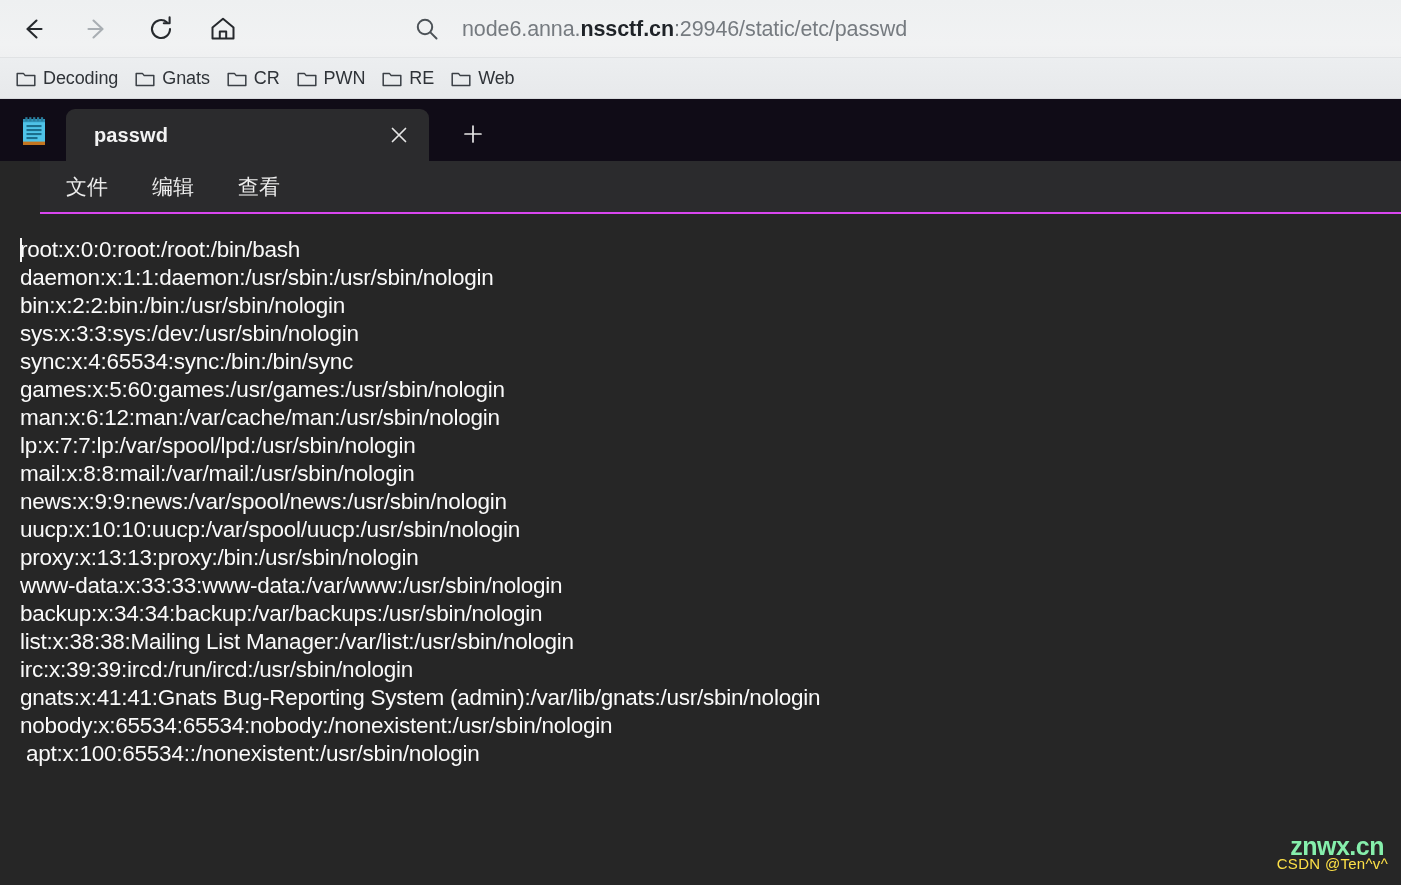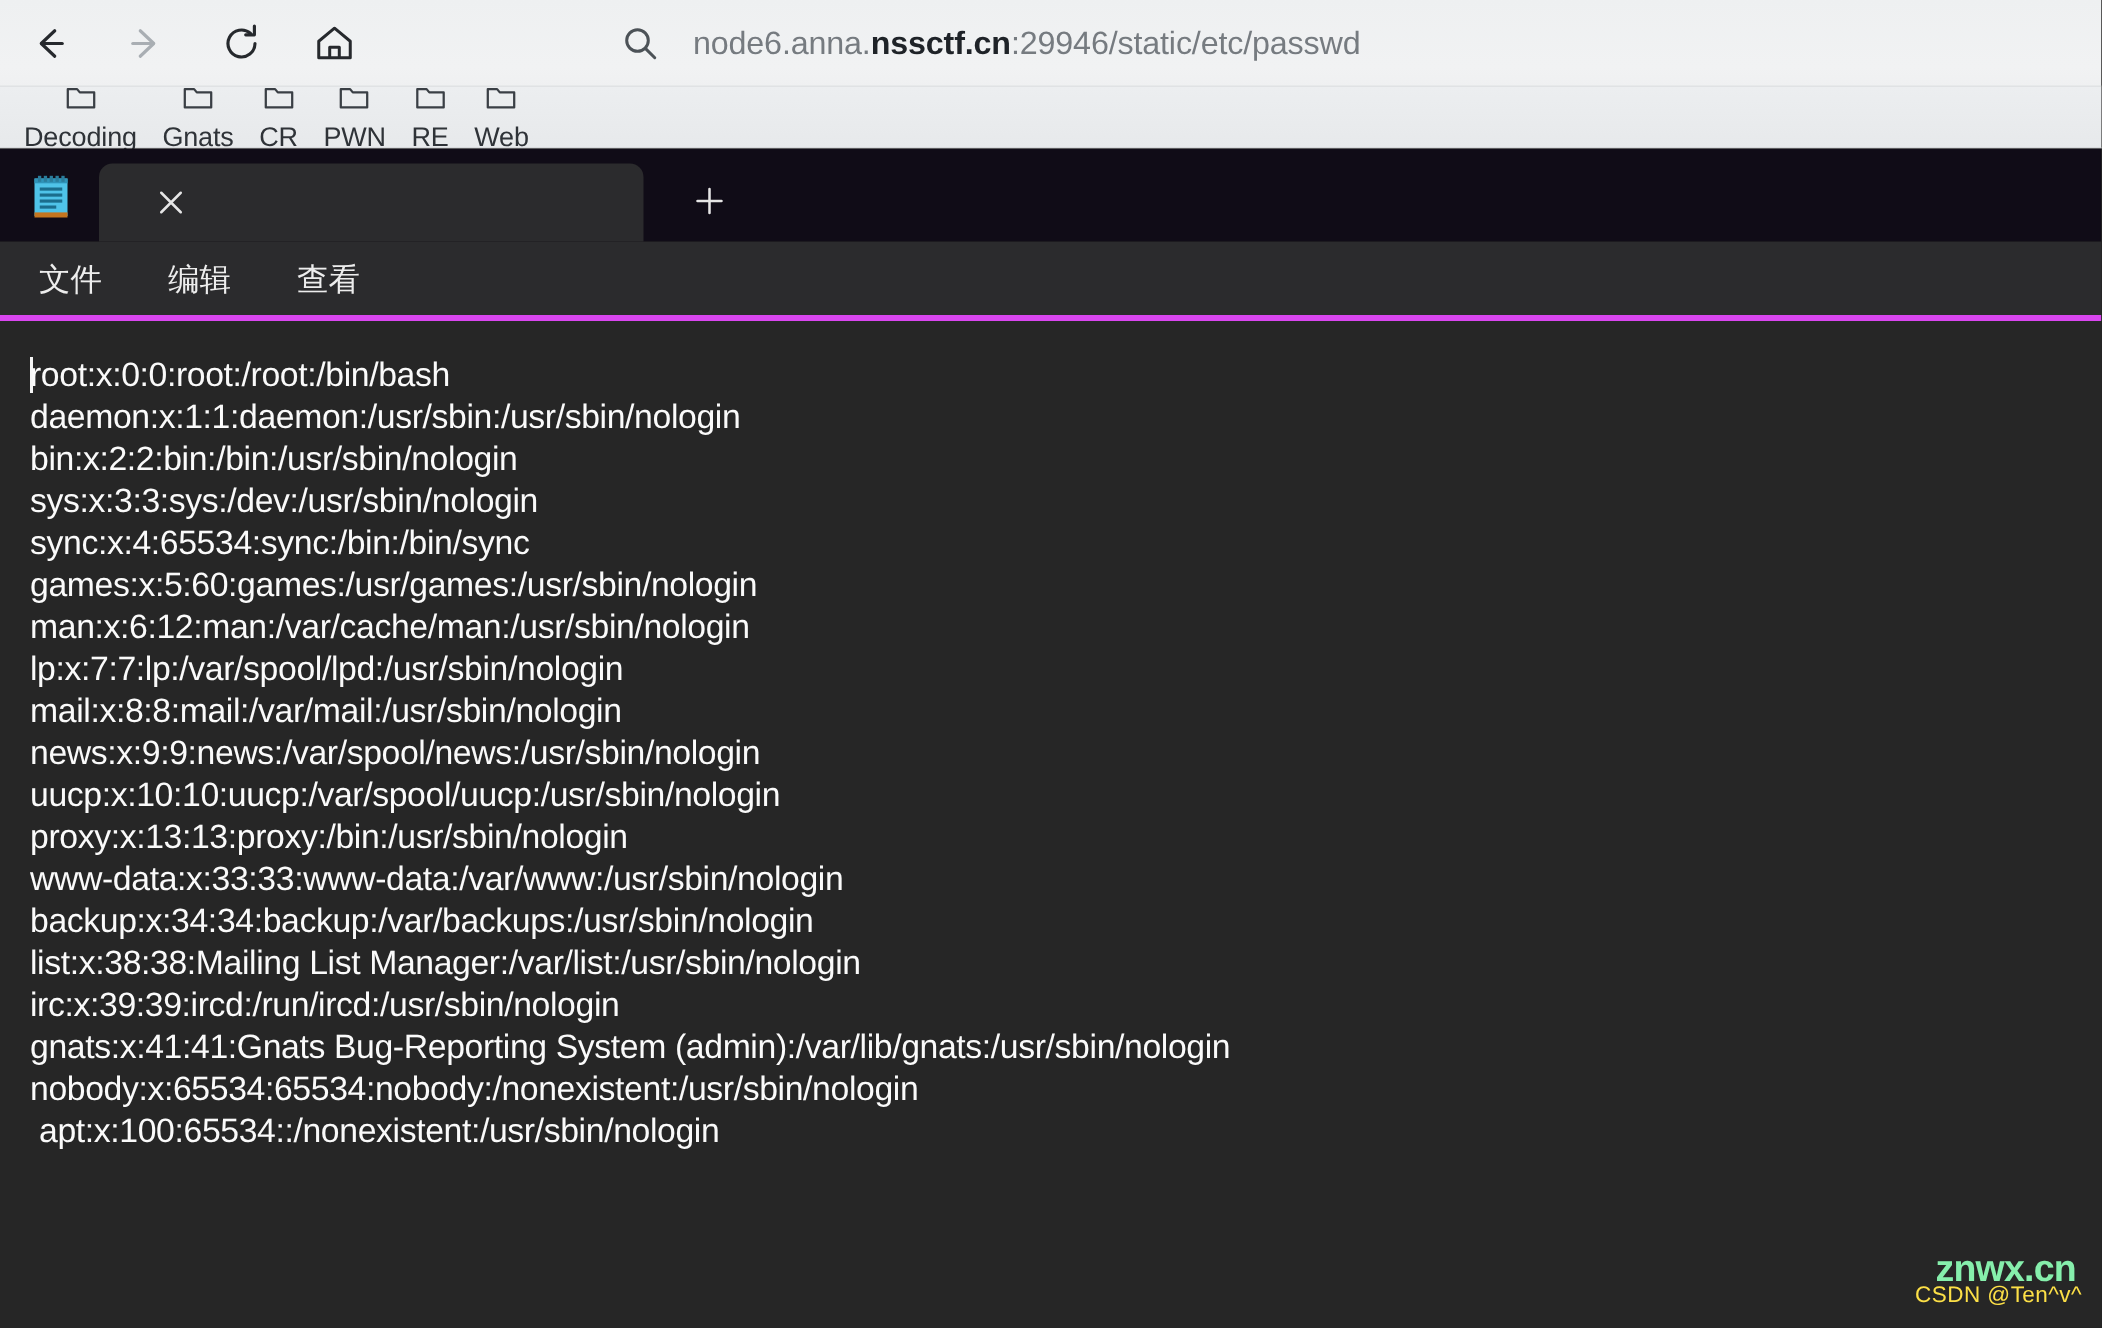--- a/index.html
+++ b/index.html
@@ -88,21 +88,20 @@
   }
   .bookmark {
     display: flex;
     align-items: center;
     gap: 7px;
     padding: 3px 9px 3px 5px;
     margin-right: 3px;
     border-radius: 4px;
     cursor: pointer;
     white-space: nowrap;
-    flex-direction: column;
   }
   .bookmark-label {
     font-size: 18px;
     color: #2f3338;
     letter-spacing: -0.1px;
   }
   .folder-icon { display: block; flex: 0 0 auto; }
 
   
   .notepad {
@@ -172,21 +171,22 @@
     cursor: pointer;
     flex: 0 0 auto;
   }
 
   .np-menubar {
     height: 53px;
     background: #2b2b2d;
     display: flex;
     align-items: center;
     padding-left: 8px;
-    border-bottom: 4px solid #d946ef;
+    border-bottom: 2px solid #d946ef;
+    margin-left: 40px;
   }
   .np-menu-item {
     font-size: 21px;
     color: #ededed;
     padding: 7px 18px;
     margin-right: 8px;
     border-radius: 5px;
     cursor: pointer;
     white-space: nowrap;
   }
@@ -347,20 +347,21 @@
         <rect x="22.9" y="2.2" width="2.2" height="4" fill="#2a7d9c"></rect>
         <rect x="8.5" y="10" width="15" height="2.1" fill="#1b6d8c"></rect>
         <rect x="8.5" y="14" width="15" height="2.1" fill="#1b6d8c"></rect>
         <rect x="8.5" y="18" width="15" height="2.1" fill="#1b6d8c"></rect>
         <rect x="8.5" y="22" width="11" height="2.1" fill="#1b6d8c"></rect>
         <rect x="5" y="26.6" width="22" height="3.4" fill="#c4751f"></rect>
       </svg>
 
       <div class="np-tabstrip">
         <div class="np-tab">
+          <span class="np-tab-label">passwd</span>
           <div class="np-tab-close">
             <svg width="22" height="22" viewBox="0 0 22 22">
               <path d="M4.5 4.5 L17.5 17.5 M17.5 4.5 L4.5 17.5" stroke="#e6e6e6" stroke-width="1.7" stroke-linecap="round"></path>
             </svg>
           </div>
         </div>
         <div class="np-newtab">
           <svg width="24" height="24" viewBox="0 0 24 24">
             <path d="M12 4 L12 20 M4 12 L20 12" stroke="#e6e6e6" stroke-width="1.7" stroke-linecap="round"></path>
           </svg>

